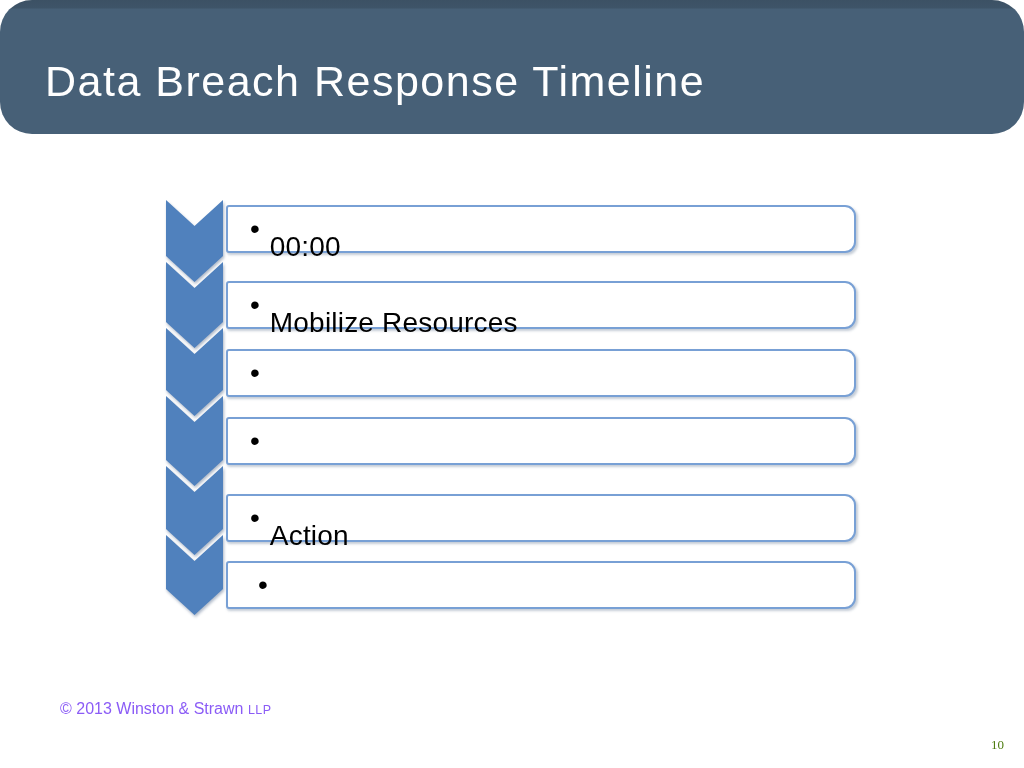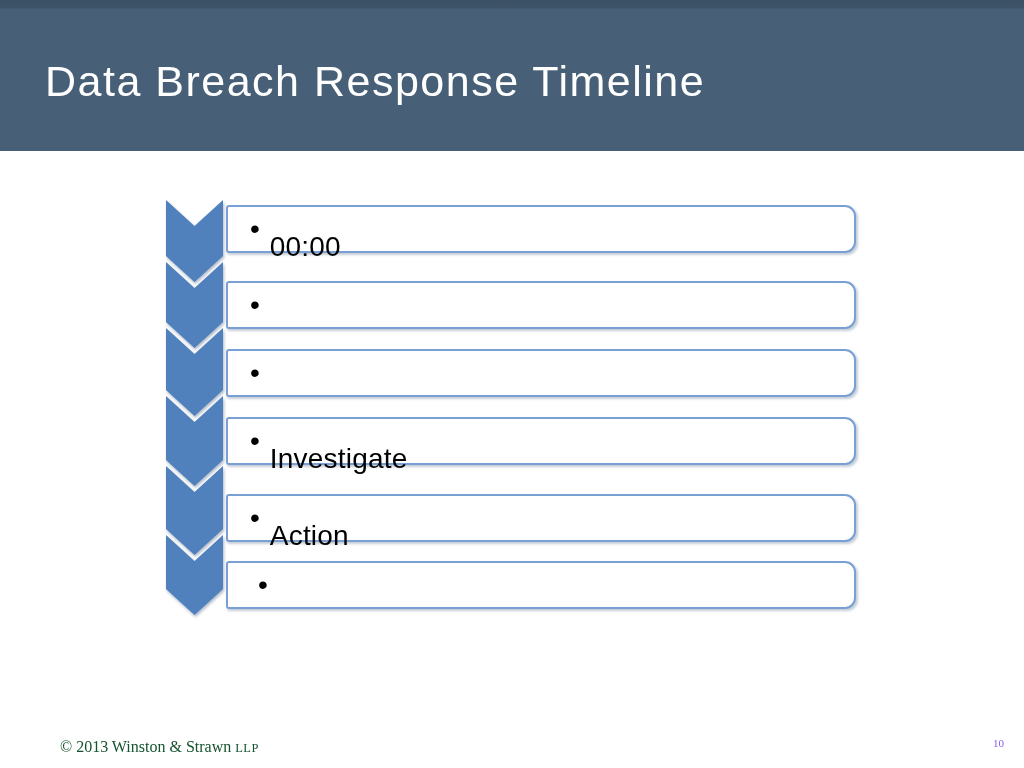--- a/index.html
+++ b/index.html
@@ -7,22 +7,23 @@
     position:relative;
     width:1024px;height:768px;
     background:#ffffff;
     overflow:hidden;
     font-family:"Liberation Sans",sans-serif;
   }
 
   
   .header{
     position:absolute;left:0;top:0;
-    width:1024px;height:151px;
+    width:1024px;height:134px;
     background:linear-gradient(180deg,#3c5164 0px,#3e5468 8px,#476077 9px,#476077 100%);
+    border-radius:32px;
   }
   .title{
     position:absolute;left:45px;top:57px;
     color:#ffffff;
     font-size:43px;
     letter-spacing:1.5px;
     white-space:nowrap;
   }
 
   
@@ -66,33 +67,33 @@
   }
   .label{
     font-size:28px;color:#000;
     white-space:nowrap;
     letter-spacing:.2px;
     margin-top:35px;
   }
 
   
   .copyright{
-    position:absolute;left:60px;top:738px;
-    font-family:Liberation Serif, serif;
-    font-size:16px;color:#14532d;
+    position:absolute;left:60px;top:700px;
+    font-family:Liberation Sans, sans-serif;
+    font-size:16px;color:#8b5cf6;
     white-space:nowrap;
   }
   .copyright .llp{
     font-size:12.5px;
     letter-spacing:.5px;
   }
   .page-number{
     position:absolute;right:20px;top:737px;
     font-family:"Liberation Serif",serif;
-    font-size:11px;color:#8b5cf6;
+    font-size:13px;color:#4d7c0f;
   }
 </style>
 </head>
 <body>
 
 <div class="slide">
 
   <div class="header">
     <div class="title">Data Breach Response Timeline</div>
   </div>
@@ -108,39 +109,39 @@
         <span class="label">00:00</span>
       </div>
     </div>
 
     <div class="row row-1">
       <div class="chev-wrap">
           <div class="chev"></div>
         </div>
       <div class="box">
         <span class="bullet">•</span>
+        <span class="label">Mobilize Resources</span>
       </div>
     </div>
 
     <div class="row row-2">
       <div class="chev-wrap">
           <div class="chev"></div>
         </div>
       <div class="box">
         <span class="bullet">•</span>
       </div>
     </div>
 
     <div class="row row-3">
       <div class="chev-wrap">
           <div class="chev"></div>
         </div>
       <div class="box">
         <span class="bullet">•</span>
-        <span class="label">Investigate</span>
       </div>
     </div>
 
     <div class="row row-4">
       <div class="chev-wrap">
           <div class="chev"></div>
         </div>
       <div class="box">
         <span class="bullet">•</span>
         <span class="label">Action</span>

